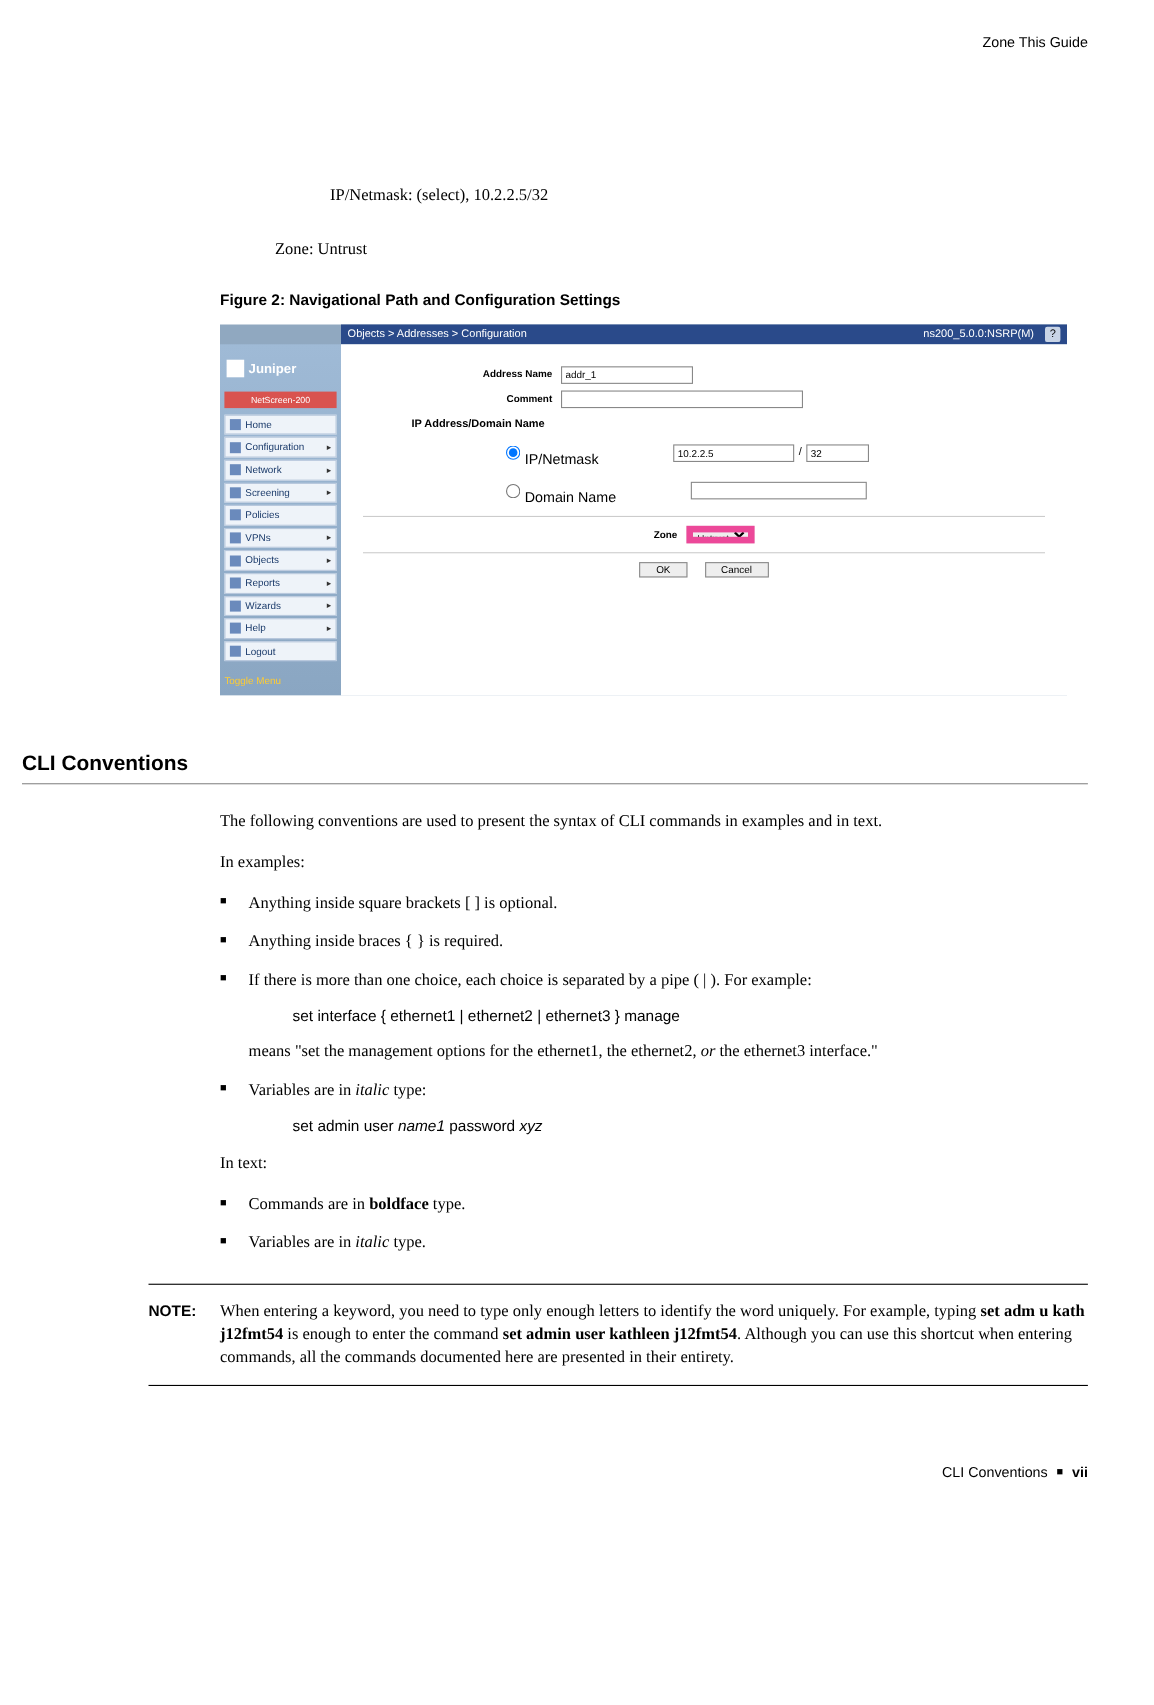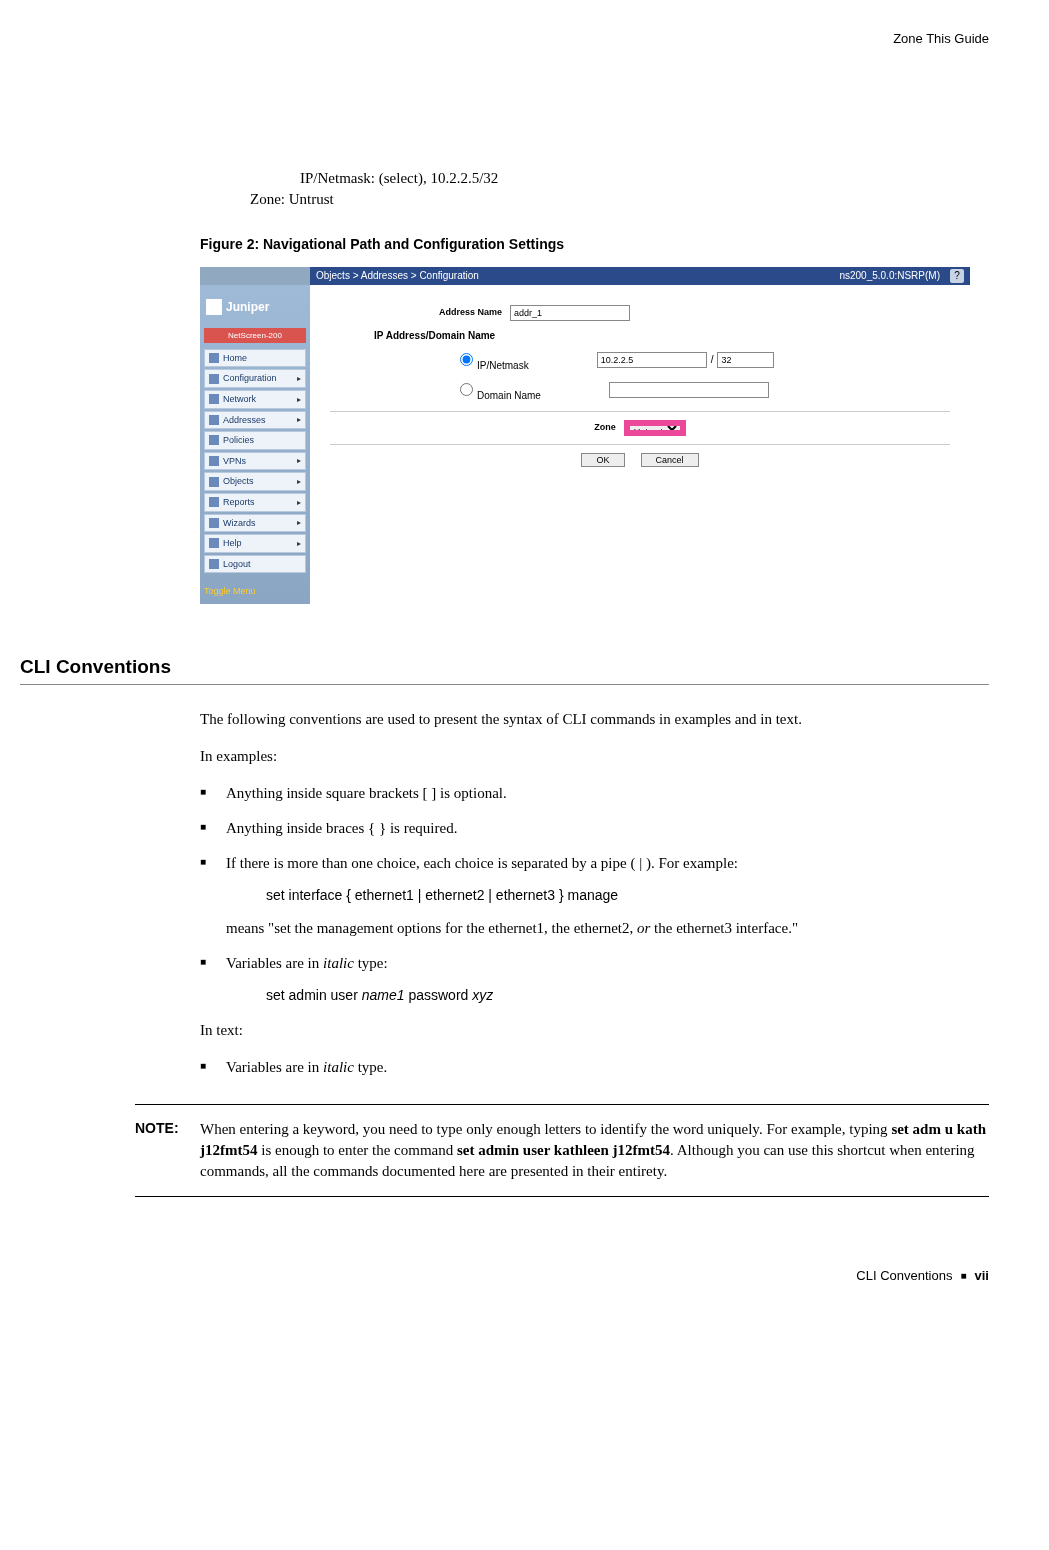--- a/index.html
+++ b/index.html
@@ -16,21 +16,21 @@
   .header-right {
     text-align: right;
     font-family: Arial, Helvetica, sans-serif;
     font-size: 13px;
     margin-bottom: 120px;
   }
   .content-block {
     margin-left: 180px;
     margin-right: 60px;
   }
-  .indent-1 { margin-left: 50px; }
+  .indent-1 { margin-left: 50px; margin-top: 28px; }
   .indent-2 { margin-left: 100px; }
   .figure-caption {
     font-family: Liberation Sans, sans-serif;
     font-weight: bold;
     font-size: 14px;
     margin: 25px 0 12px 0;
   }
   
   .screenshot {
     width: 770px;
@@ -146,21 +146,21 @@
     font-weight: bold;
     font-size: 10px;
     margin: 8px 0 4px 0;
     padding-left: 44px;
   }
   .ss-radio-row {
     display: flex;
     align-items: center;
     margin-bottom: 4px;
   }
-  .ss-radio-row .rlabel { width: 180px; text-align: right; padding-right: 8px; font-size: 10px; margin-top: 12px; }
+  .ss-radio-row .rlabel { width: 180px; text-align: right; padding-right: 8px; font-size: 13px; margin-top: 12px; }
   .ss-radio-row input[type=radio] { margin-left: 60px; margin-right: 4px; }
   .ss-hr { border-top: 1px solid #ccc; margin: 8px 0; }
   .ss-btn {
     border: 1px solid #888;
     background: #eee;
     font-size: 9px;
     padding: 1px 14px;
     cursor: pointer;
   }
   .ss-btns { display: flex; gap: 16px; justify-content: center; margin-top: 4px; }
@@ -265,21 +265,21 @@
             <span>Configuration</span>
             <span class="arrow">▸</span>
           </div>
         <div class="ss-menu-item">
             <span class="mi-icon"></span>
             <span>Network</span>
             <span class="arrow">▸</span>
           </div>
         <div class="ss-menu-item">
             <span class="mi-icon"></span>
-            <span>Addresses</span>
+            <span>Screening</span>
             <span class="arrow">▸</span>
           </div>
         <div class="ss-menu-item">
             <span class="mi-icon"></span>
             <span>Policies</span>
           </div>
         <div class="ss-menu-item">
             <span class="mi-icon"></span>
             <span>VPNs</span>
             <span class="arrow">▸</span>
@@ -307,20 +307,24 @@
         <div class="ss-menu-item">
             <span class="mi-icon"></span>
             <span>Logout</span>
           </div>
         <div class="ss-toggle">Toggle Menu</div>
       </div>
       <div class="ss-main">
         <div class="ss-row">
           <div class="ss-label">Address Name</div>
           <input class="ss-input" style="width: 120px;" value="addr_1">
+        </div>
+        <div class="ss-row">
+          <div class="ss-label">Comment</div>
+          <input class="ss-input" style="width: 220px;" value="">
         </div>
         <div class="ss-section-label">IP Address/Domain Name</div>
         <div class="ss-radio-row">
           <span style="width:70px"></span>
           <input type="radio" checked="" style="">
           <span class="rlabel" style="width:auto;text-align:left">IP/Netmask</span>
           <span style="flex:0 0 60px"></span>
           <input class="ss-input" style="width: 110px;" value="10.2.2.5">
           <span style="padding:0 4px">/</span>
           <input class="ss-input" style="width: 57px;" value="32">
@@ -369,20 +373,23 @@
       <div class="cmd-line">
         <span>set admin user </span><span class="var">name1</span><span> password </span><span class="var">xyz</span>
       </div>
     </li>
   </ul>
 
   <p class="body-p">In text:</p>
 
   <ul class="bullets">
     <li>
+      <span>Commands are in </span><strong>boldface</strong><span> type.</span>
+    </li>
+    <li>
       <span>Variables are in </span><em>italic</em><span> type.</span>
     </li>
   </ul>
 </div>
 
 <div class="note-block">
   <div class="note-label">NOTE:</div>
   <div class="note-text">
     <span>When entering a keyword, you need to type only enough letters to identify the word uniquely. For example, typing </span><strong>set adm u kath j12fmt54</strong><span> is enough to enter the command </span><strong>set admin user kathleen j12fmt54</strong><span>. Although you can use this shortcut when entering commands, all the commands documented here are presented in their entirety.</span>
   </div>

